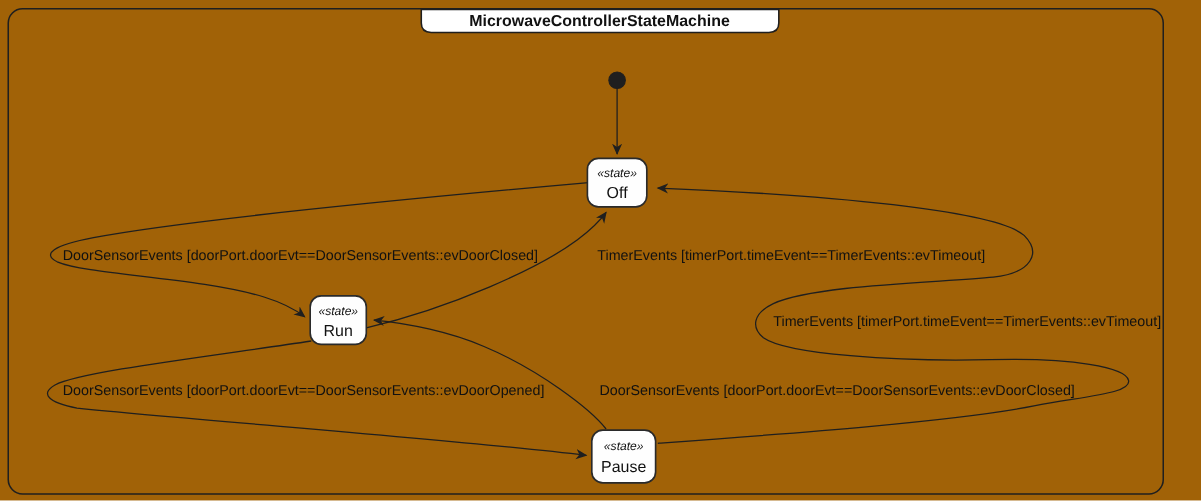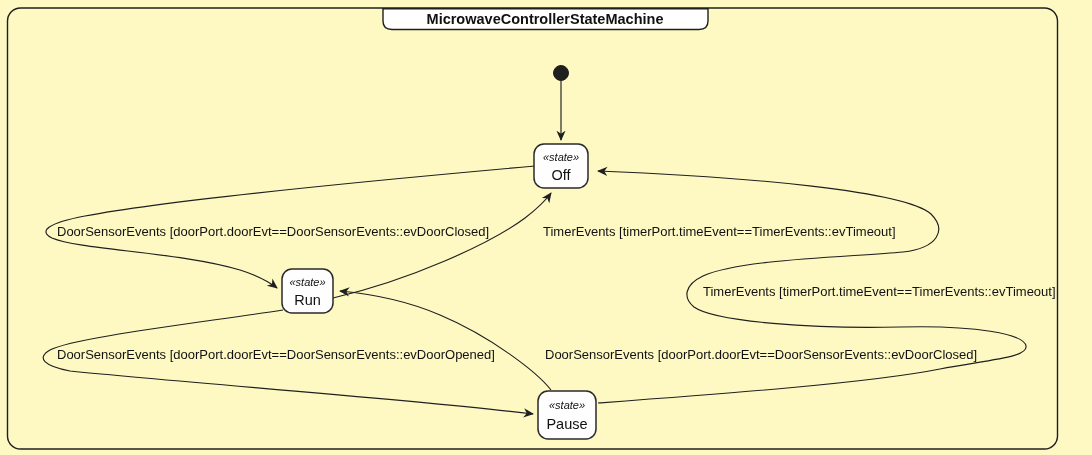--- a/index.html
+++ b/index.html
@@ -1,17 +1,17 @@
 <!DOCTYPE html>
 <html><head>
 <meta charset="utf-8">
 <style>
   html,body{margin:0;padding:0;background:#ffffff;}
   .canvas{
-    position:relative;width:1092px;height:455px;background:#fef9c3;
+    position:relative;width:1092px;height:455px;background:#a16207;
     font-family:"Liberation Sans","DejaVu Sans",sans-serif;
   }
   svg{display:block;}
   .frame-line{fill:none;stroke:#1f1f1f;stroke-width:1.4;}
   .tab{fill:#ffffff;stroke:#1f1f1f;stroke-width:1.4;}
   .state-box{fill:#fefefe;stroke:#2a2a2a;stroke-width:1.5;}
   .edge{fill:none;stroke:#1f1f1f;stroke-width:1.15;}
   .lbl{font-size:13px;fill:#111111;}
   .stereo{font-size:11px;font-style:italic;fill:#111111;}
   .sname{font-size:14.5px;fill:#111111;}

